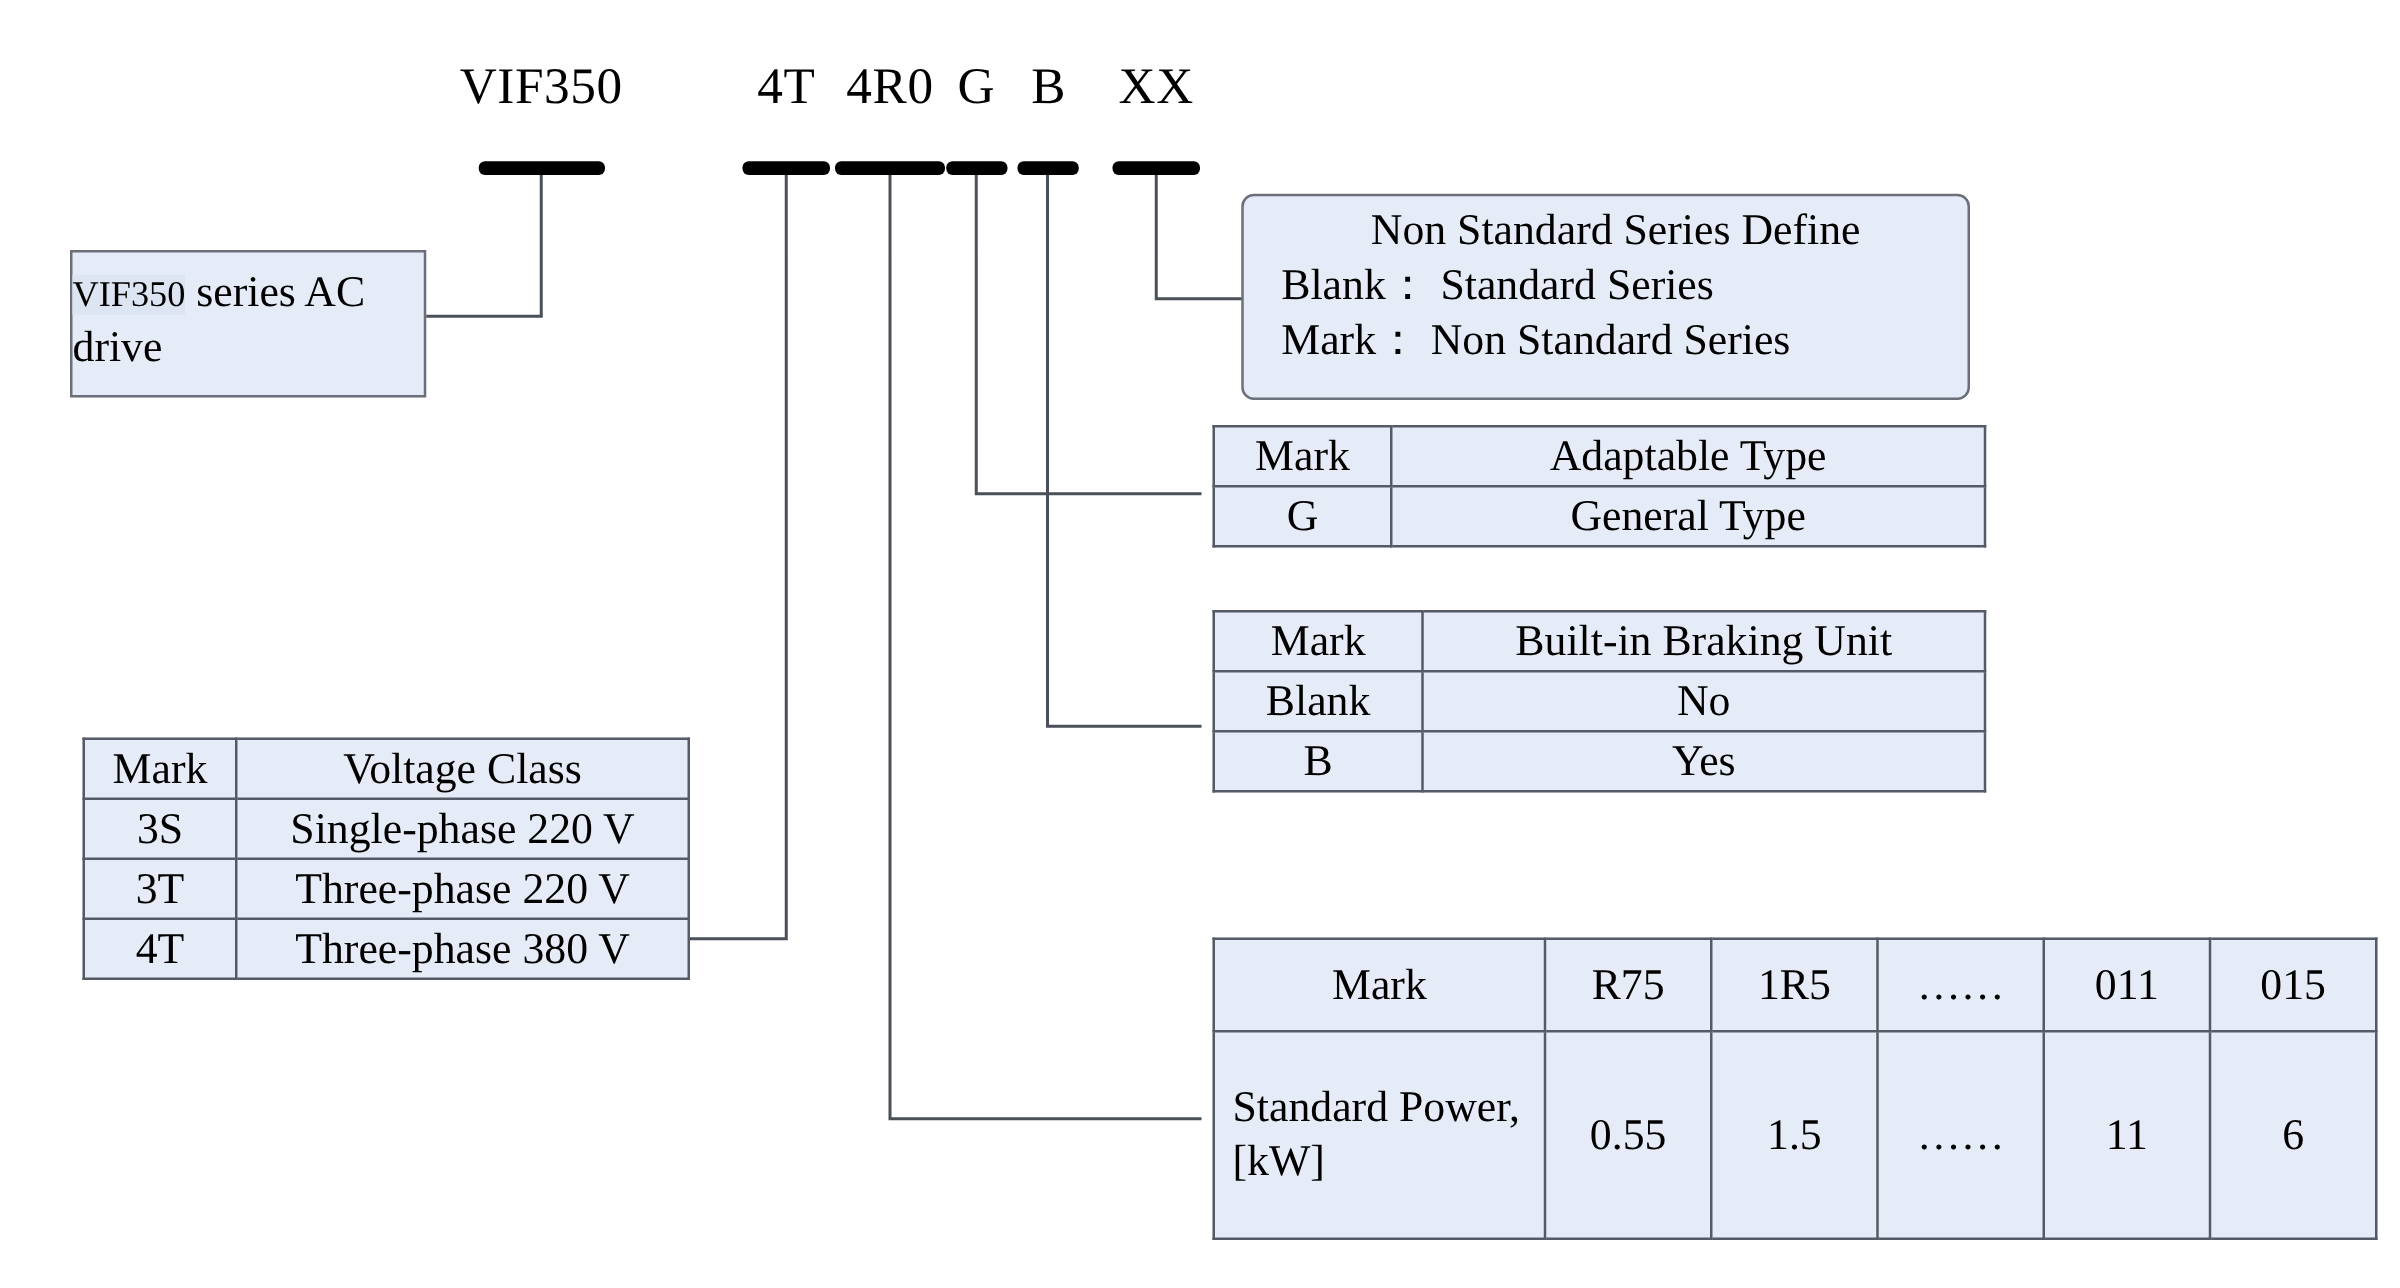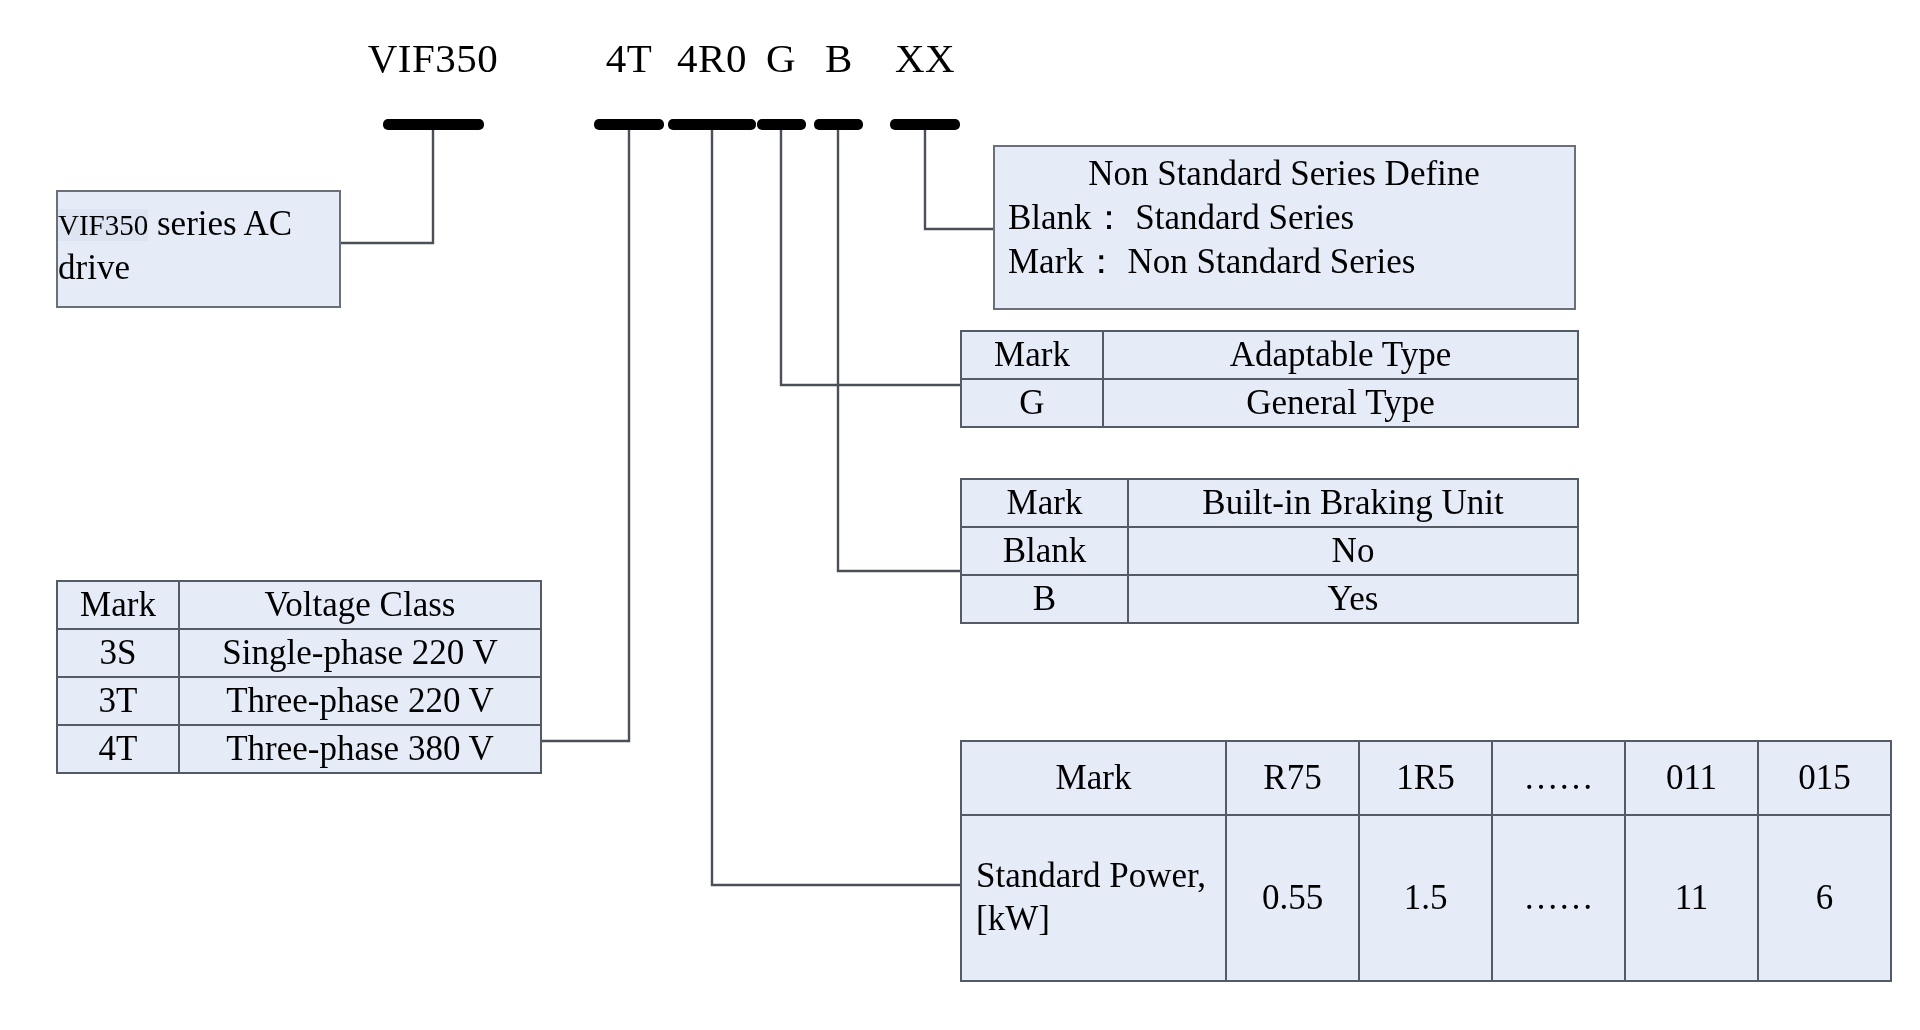--- a/index.html
+++ b/index.html
@@ -1,41 +1,41 @@
 <!DOCTYPE html>
 <html><head>
 <meta charset="utf-8">
 <style>
   html,body{margin:0;padding:0;background:#ffffff;}
   body{width:1920px;height:1030px;position:relative;overflow:hidden;
        font-family:"Liberation Serif","DejaVu Serif",serif;color:#000;}
-  #canvas{position:absolute;left:0;top:0;width:1920px;height:800px;}
+  #canvas{position:absolute;left:0;top:10px;width:1920px;height:800px;}
   svg.wires{position:absolute;left:0;top:0;width:1920px;height:1030px;pointer-events:none;}
 
   
   .code-seg{position:absolute;text-align:center;font-size:41px;line-height:1;
             letter-spacing:.5px;white-space:nowrap;}
   .marker{position:absolute;height:11px;background:#000;border-radius:5px;}
 
   
   .panel{position:absolute;background:#e6ecf7;border:2px solid #6a6f7a;
          box-sizing:border-box;}
-  .panel.note{padding:6px 14px 10px 13px;}
+  .panel.note{padding:6px 14px 10px 30px;border-radius:10px;}
   .note-title{text-align:center;font-size:35px;line-height:1.22;white-space:nowrap;}
   .note-line{text-align:left;font-size:35px;line-height:1.26;white-space:nowrap;}
 
   
   .idbox{position:absolute;background:#e6ecf7;border:2px solid #6a6f7a;
          box-sizing:border-box;padding:10px 0;}
   .idbox .l{font-size:35px;line-height:1.25;white-space:nowrap;}
   .hl{background:#dde5f2;font-size:29px;}
 
   
   table.tbl{position:absolute;border-collapse:collapse;background:#e6ecf7;
-            table-layout:fixed;}
+            table-layout:fixed;margin-left:10px;}
   table.tbl td{border:2px solid #555b66;text-align:center;vertical-align:middle;
                font-size:35px;line-height:1.2;padding:2px 4px;white-space:nowrap;
                background:#e6ecf7;}
   table.tbl td.lead{text-align:left;white-space:normal;padding-left:14px;
                     line-height:1.22;}
 </style>
 </head>
 <body>
 
 <div id="canvas">

